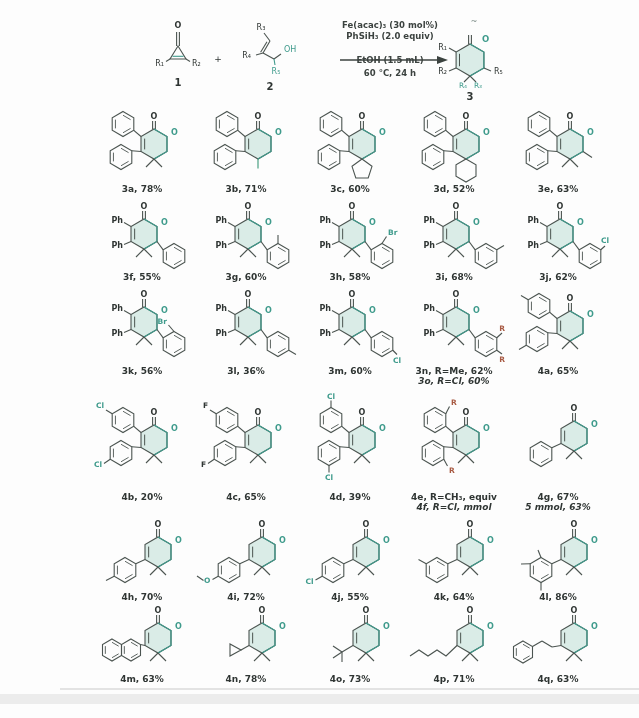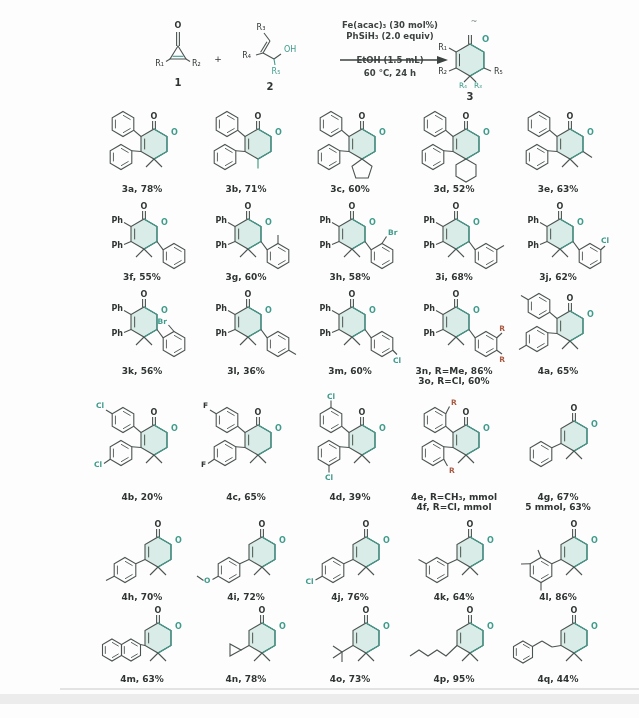--- a/index.html
+++ b/index.html
@@ -6,21 +6,21 @@
   body{
     width:639px;height:718px;overflow:hidden;background:#fdfdfd;
     font-family:"DejaVu Sans", sans-serif;color:#2f3533;
   }
   #page{width:639px;height:718px;position:relative;}
   #scheme-wrap{margin:8px 0 0 118px;}
   #grid{margin-left:90px;}
   .row{display:flex;}
   .cell{width:104px;display:flex;flex-direction:column;align-items:center;}
   .caption{font-size:9px;font-weight:600;color:#2f3533;line-height:10px;text-align:center;white-space:nowrap;}
-  .caption2{font-size:9px;font-weight:600;color:#2f3533;line-height:10px;text-align:left;white-space:nowrap;}
+  .caption2{font-size:9px;font-weight:600;color:#2f3533;line-height:10px;text-align:left;white-space:nowrap;font-style:italic;}
   svg{display:block;}
   .rule{height:2px;background:#e3e3e3;margin:4px 0 0 60px;}
   .strip{height:10px;background:#ececec;margin-top:4px;}
 </style>
 </head>
 <body>
 
 <div id="page">
 
   <div id="scheme-wrap">
@@ -452,21 +452,21 @@
               <line x1="84" y1="53.25" x2="91.57772228311384" y2="57.625" stroke="#4b5450" stroke-width="0.9"></line>
               <line x1="91.57772228311384" y1="66.375" x2="84" y2="70.75" stroke="#4b5450" stroke-width="0.9"></line>
               <line x1="76.42227771688616" y1="66.375" x2="76.42227771688616" y2="57.625" stroke="#4b5450" stroke-width="0.9"></line>
               <line x1="67" y1="47.5" x2="73.2" y2="55.8" stroke="#4b5450" stroke-width="1.1"></line>
               <line x1="94.8" y1="55.75" x2="100" y2="51" stroke="#4b5450" stroke-width="1.1"></line>
               <text x="103" y="48.5" font-size="7.5" text-anchor="end" fill="#a85a43" font-weight="600">R</text>
               <line x1="94.8" y1="68.25" x2="100" y2="72" stroke="#4b5450" stroke-width="1.1"></line>
               <text x="103" y="80" font-size="7.5" text-anchor="end" fill="#a85a43" font-weight="600">R</text>
             </g>
           </svg>
-          <div class="caption">3n, R=Me, 86%</div>
+          <div class="caption">3n, R=Me, 62%</div>
           <div class="caption2">3o, R=Cl, 60%</div>
         </div>
         <div class="cell">
           <svg width="104" height="84" viewBox="0 0 104 84">
             <g>
               <polygon points="64.0,29.0 77.0,36.5 77.0,51.5 64.0,59.0 51.0,51.5 51.0,36.5" fill="#daece7" stroke="#4b5450" stroke-width="1.1"></polygon>
               <path d="M64,29 L76.99038105676658,36.5 L76.99038105676658,51.5 L64,59" fill="none" stroke="#3f9b8c" stroke-width="1.2"></path>
               <line x1="54.646925639128064" y1="49.4" x2="54.646925639128064" y2="38.6" stroke="#4b5450" stroke-width="1"></line>
               <line x1="62.6" y1="29" x2="62.6" y2="21" stroke="#4b5450" stroke-width="1.1"></line>
               <line x1="65.4" y1="29" x2="65.4" y2="21" stroke="#4b5450" stroke-width="1.1"></line>
@@ -603,21 +603,21 @@
               <line x1="23.42227771688616" y1="61.375" x2="23.422277716886164" y2="52.625" stroke="#4b5450" stroke-width="0.9"></line>
               <line x1="51" y1="51.5" x2="41.8" y2="50.8" stroke="#4b5450" stroke-width="1.1"></line>
               <line x1="64" y1="59" x2="56" y2="67" stroke="#4b5450" stroke-width="1.1"></line>
               <line x1="64" y1="59" x2="72" y2="67" stroke="#4b5450" stroke-width="1.1"></line>
               <line x1="43.8" y1="17.75" x2="47.5" y2="10.5" stroke="#4b5450" stroke-width="1.1"></line>
               <text x="49" y="9" font-size="7.5" text-anchor="start" fill="#a85a43" font-weight="600">R</text>
               <line x1="41.8" y1="63.25" x2="45.5" y2="70" stroke="#4b5450" stroke-width="1.1"></line>
               <text x="47" y="77" font-size="7.5" text-anchor="start" fill="#a85a43" font-weight="600">R</text>
             </g>
           </svg>
-          <div class="caption">4e, R=CH₃, mmol</div>
+          <div class="caption">4e, R=CH₃, equiv</div>
           <div class="caption2">4f, R=Cl, mmol</div>
         </div>
         <div class="cell">
           <svg width="104" height="106" viewBox="0 0 104 106">
             <g transform="translate(0,10)">
               <polygon points="68.0,25.0 81.0,32.5 81.0,47.5 68.0,55.0 55.0,47.5 55.0,32.5" fill="#daece7" stroke="#4b5450" stroke-width="1.1"></polygon>
               <path d="M68,25 L80.99038105676658,32.5 L80.99038105676658,47.5 L68,55" fill="none" stroke="#3f9b8c" stroke-width="1.2"></path>
               <line x1="58.646925639128064" y1="45.4" x2="58.646925639128064" y2="34.6" stroke="#4b5450" stroke-width="1"></line>
               <line x1="66.6" y1="25" x2="66.6" y2="17" stroke="#4b5450" stroke-width="1.1"></line>
               <line x1="69.4" y1="25" x2="69.4" y2="17" stroke="#4b5450" stroke-width="1.1"></line>
@@ -697,21 +697,21 @@
               <line x1="68" y1="55" x2="76" y2="63" stroke="#4b5450" stroke-width="1.1"></line>
               <polygon points="35.0,45.5 45.8,51.8 45.8,64.3 35.0,70.5 24.2,64.3 24.2,51.8" fill="none" stroke="#4b5450" stroke-width="1.1"></polygon>
               <line x1="35" y1="49.25" x2="42.57772228311384" y2="53.625" stroke="#4b5450" stroke-width="0.9"></line>
               <line x1="42.57772228311384" y1="62.375" x2="35" y2="66.75" stroke="#4b5450" stroke-width="0.9"></line>
               <line x1="27.42227771688616" y1="62.375" x2="27.422277716886164" y2="53.625" stroke="#4b5450" stroke-width="0.9"></line>
               <line x1="55" y1="47.5" x2="45.8" y2="51.8" stroke="#4b5450" stroke-width="1.1"></line>
               <line x1="24.2" y1="64.25" x2="17.5" y2="68" stroke="#4b5450" stroke-width="1.1"></line>
               <text x="15.5" y="71.5" font-size="7.5" text-anchor="end" fill="#3f9b8c" font-weight="600">Cl</text>
             </g>
           </svg>
-          <div class="caption">4j, 76%</div>
+          <div class="caption">4j, 55%</div>
         </div>
         <div class="cell">
           <svg width="104" height="80" viewBox="0 0 104 80">
             <g>
               <polygon points="68.0,25.0 81.0,32.5 81.0,47.5 68.0,55.0 55.0,47.5 55.0,32.5" fill="#daece7" stroke="#4b5450" stroke-width="1.1"></polygon>
               <path d="M68,25 L80.99038105676658,32.5 L80.99038105676658,47.5 L68,55" fill="none" stroke="#3f9b8c" stroke-width="1.2"></path>
               <line x1="58.646925639128064" y1="45.4" x2="58.646925639128064" y2="34.6" stroke="#4b5450" stroke-width="1"></line>
               <line x1="66.6" y1="25" x2="66.6" y2="17" stroke="#4b5450" stroke-width="1.1"></line>
               <line x1="69.4" y1="25" x2="69.4" y2="17" stroke="#4b5450" stroke-width="1.1"></line>
               <text x="68" y="15" font-size="8" text-anchor="middle" fill="#2f3533" font-weight="600">O</text>
@@ -825,21 +825,21 @@
               <line x1="58.646925639128064" y1="41.4" x2="58.646925639128064" y2="30.6" stroke="#4b5450" stroke-width="1"></line>
               <line x1="66.6" y1="21" x2="66.6" y2="13" stroke="#4b5450" stroke-width="1.1"></line>
               <line x1="69.4" y1="21" x2="69.4" y2="13" stroke="#4b5450" stroke-width="1.1"></line>
               <text x="68" y="11" font-size="8" text-anchor="middle" fill="#2f3533" font-weight="600">O</text>
               <text x="85.05" y="26.5" font-size="8" text-anchor="start" fill="#3f9b8c" font-weight="600">O</text>
               <line x1="68" y1="51" x2="60" y2="59" stroke="#4b5450" stroke-width="1.1"></line>
               <line x1="68" y1="51" x2="76" y2="59" stroke="#4b5450" stroke-width="1.1"></line>
               <polyline points="8,54 17,48 26,54 35,48 44,54 55,43.5" fill="none" stroke="#4b5450" stroke-width="1.1"></polyline>
             </g>
           </svg>
-          <div class="caption">4p, 95%</div>
+          <div class="caption">4p, 71%</div>
         </div>
         <div class="cell">
           <svg width="104" height="72" viewBox="0 0 104 72">
             <g>
               <polygon points="68.0,21.0 81.0,28.5 81.0,43.5 68.0,51.0 55.0,43.5 55.0,28.5" fill="#daece7" stroke="#4b5450" stroke-width="1.1"></polygon>
               <path d="M68,21 L80.99038105676658,28.5 L80.99038105676658,43.5 L68,51" fill="none" stroke="#3f9b8c" stroke-width="1.2"></path>
               <line x1="58.646925639128064" y1="41.4" x2="58.646925639128064" y2="30.6" stroke="#4b5450" stroke-width="1"></line>
               <line x1="66.6" y1="21" x2="66.6" y2="13" stroke="#4b5450" stroke-width="1.1"></line>
               <line x1="69.4" y1="21" x2="69.4" y2="13" stroke="#4b5450" stroke-width="1.1"></line>
               <text x="68" y="11" font-size="8" text-anchor="middle" fill="#2f3533" font-weight="600">O</text>
@@ -848,20 +848,20 @@
               <line x1="68" y1="51" x2="76" y2="59" stroke="#4b5450" stroke-width="1.1"></line>
               <polygon points="17.0,39.0 26.5,44.5 26.5,55.5 17.0,61.0 7.5,55.5 7.5,44.5" fill="none" stroke="#4b5450" stroke-width="1.1"></polygon>
               <line x1="17" y1="42.3" x2="23.668395609140177" y2="46.15" stroke="#4b5450" stroke-width="0.9"></line>
               <line x1="23.668395609140177" y1="53.85" x2="17" y2="57.7" stroke="#4b5450" stroke-width="0.9"></line>
               <line x1="10.331604390859821" y1="53.85" x2="10.331604390859823" y2="46.15" stroke="#4b5450" stroke-width="0.9"></line>
               <line x1="26.5" y1="44.5" x2="36" y2="39" stroke="#4b5450" stroke-width="1.1"></line>
               <line x1="36" y1="39" x2="46" y2="45" stroke="#4b5450" stroke-width="1.1"></line>
               <line x1="46" y1="45" x2="55" y2="43.5" stroke="#4b5450" stroke-width="1.1"></line>
             </g>
           </svg>
-          <div class="caption">4q, 44%</div>
+          <div class="caption">4q, 63%</div>
         </div>
       </div>
     </div>
 
   <div class="rule"></div>
   <div class="strip"></div>
 </div>
 
 </body></html>

